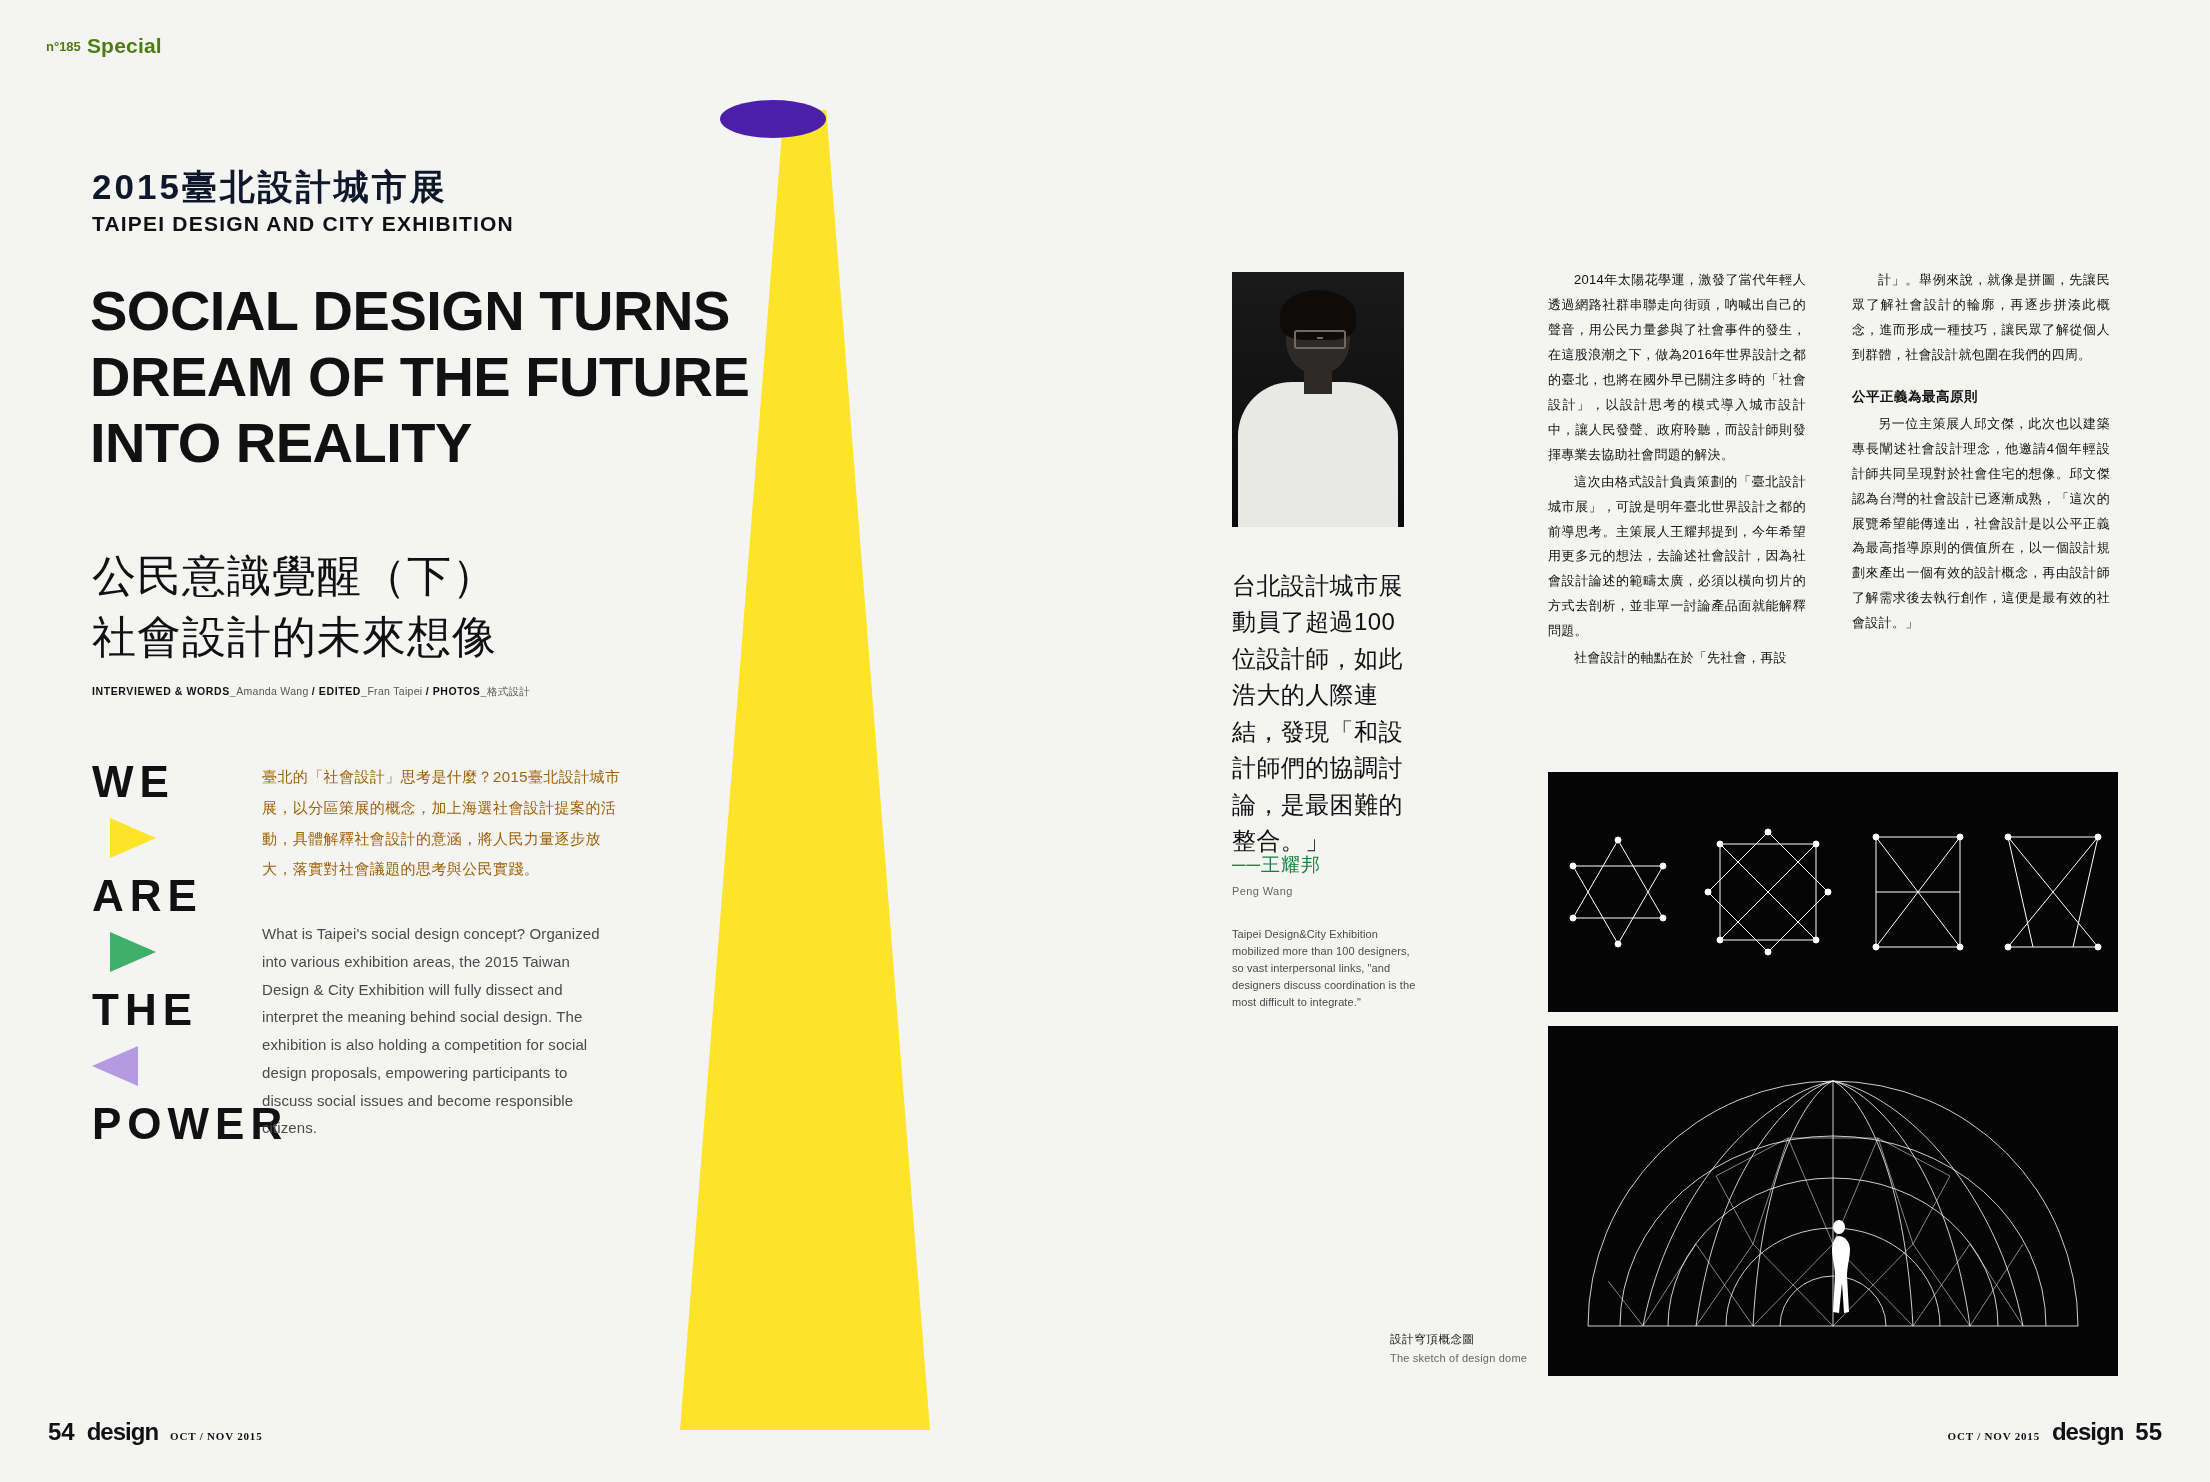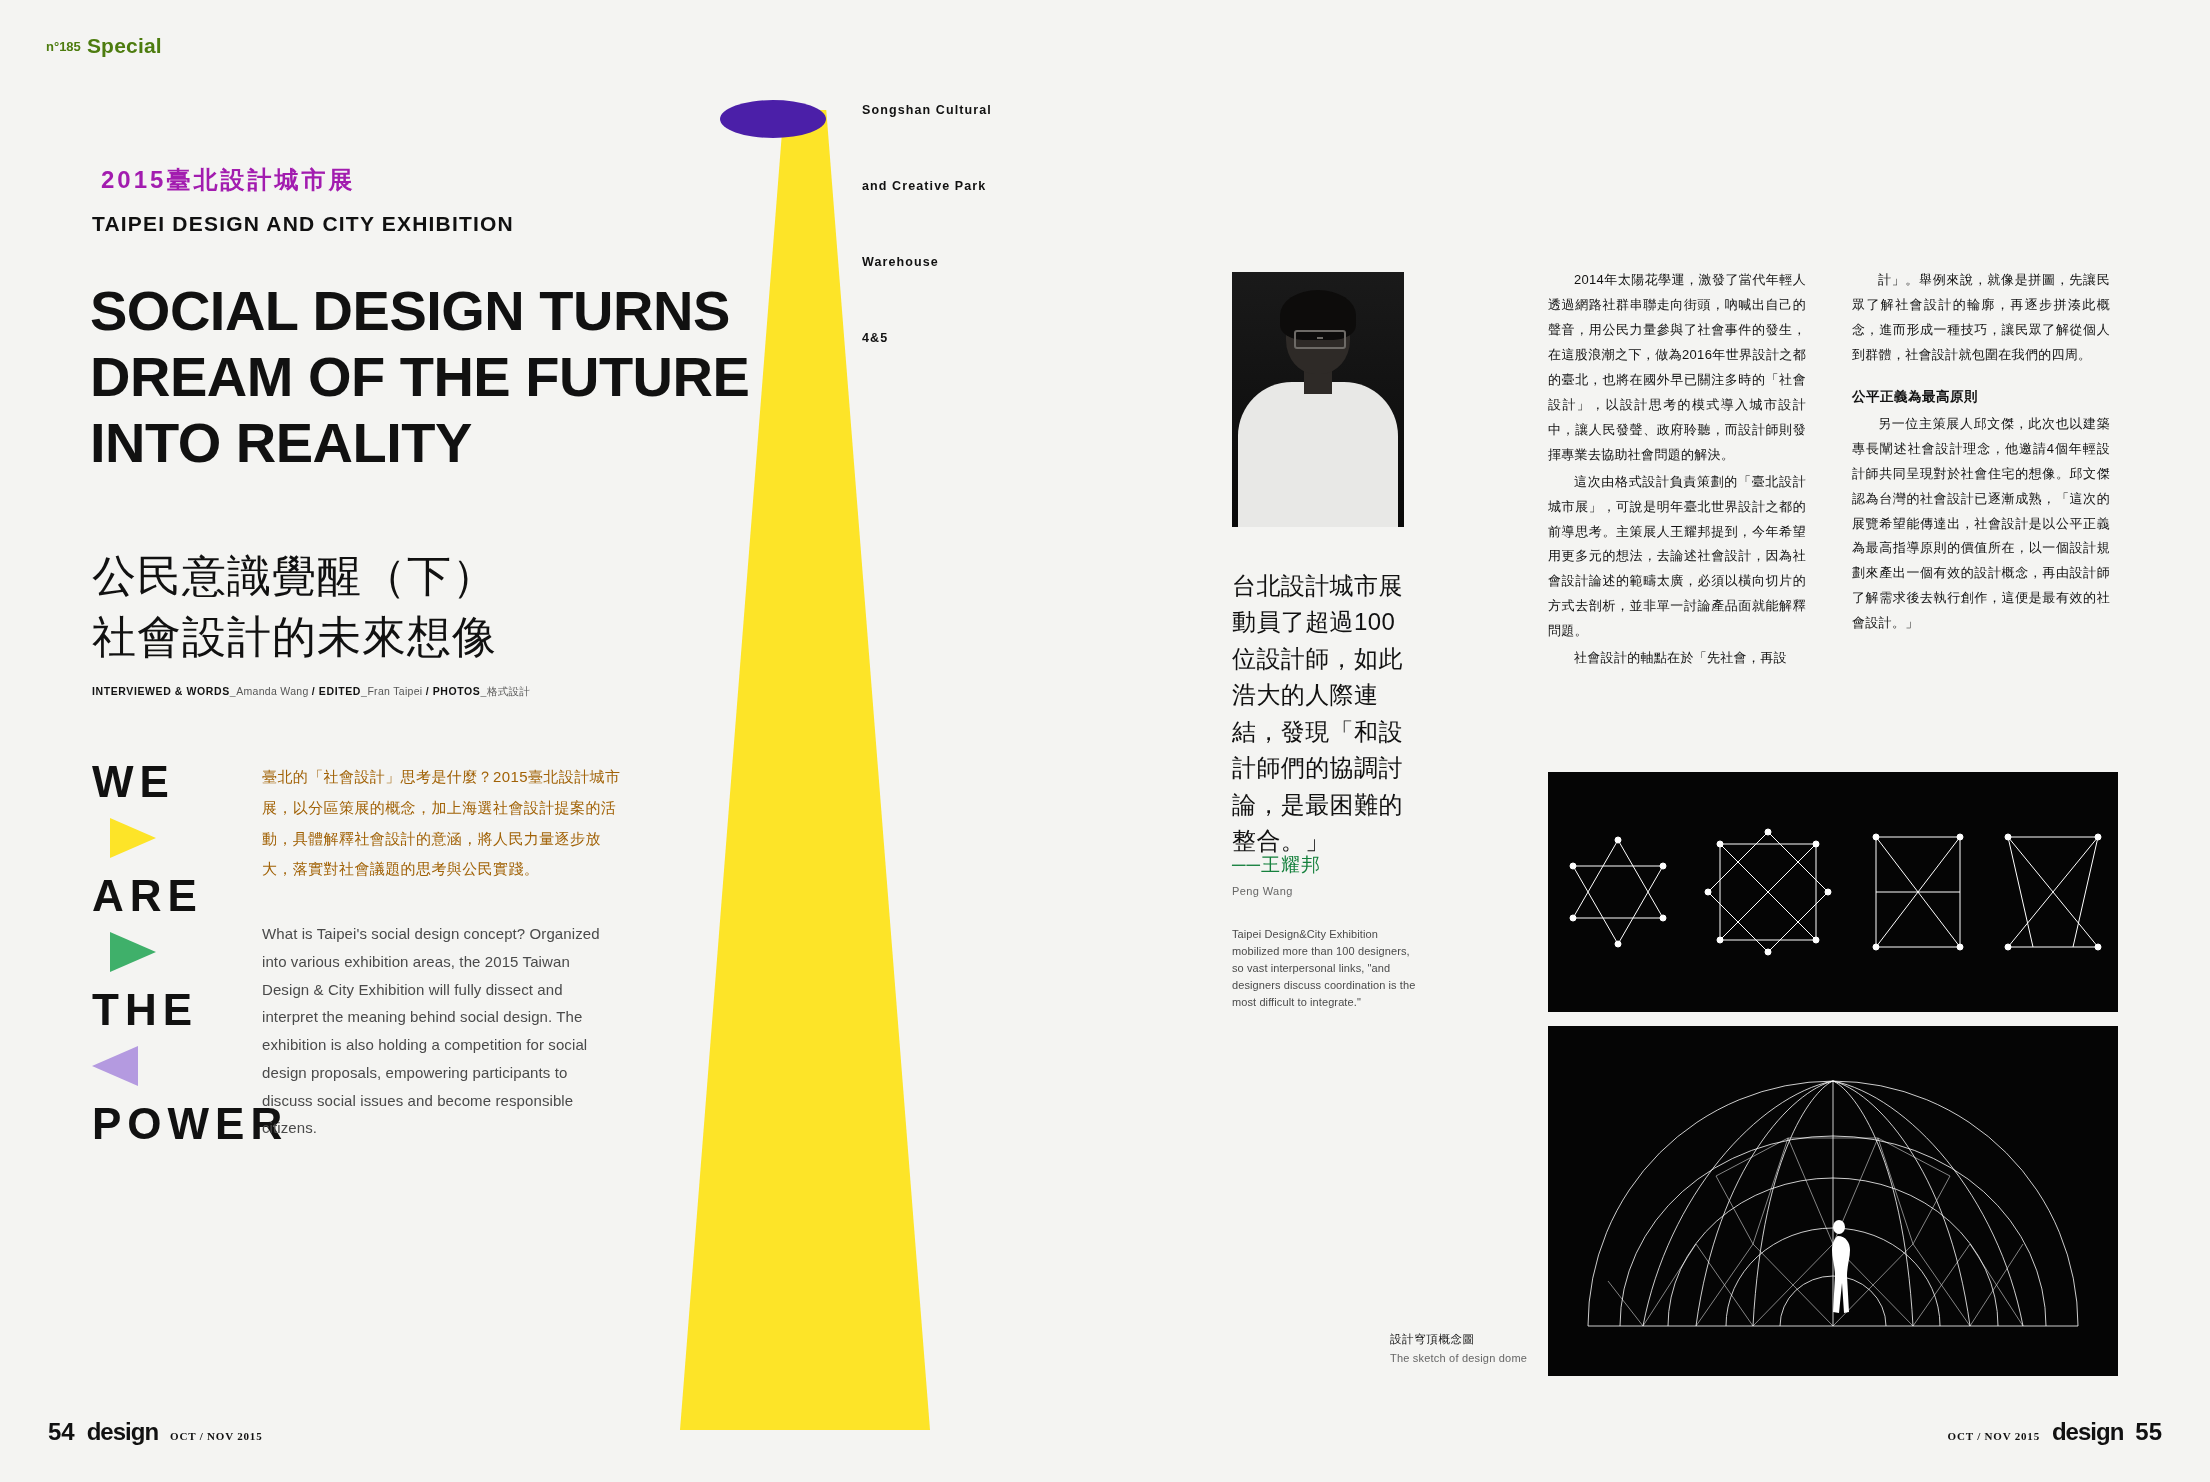--- a/index.html
+++ b/index.html
@@ -30,21 +30,21 @@
   }
   .cone-ellipse{
     position:absolute;left:720px;top:100px;width:106px;height:38px;
     background:#4b1fa8;border-radius:50%;
   }
 
   .cone-labels{position:absolute;left:862px;top:103px;width:210px;}
   .cone-labels div{font-size:12.5px;font-weight:bold;letter-spacing:1.1px;color:#111;margin-bottom:62px;}
 
   
-  .t-cn{position:absolute;left:101px;top:164px;font-size:24px;font-weight:bold;letter-spacing:3px;color:#a21caf;}
+  .t-cn{position:absolute;left:92px;top:164px;font-size:35px;font-weight:bold;letter-spacing:3px;color:#0f172a;}
   .t-en{position:absolute;left:92px;top:212px;font-size:21px;font-weight:bold;letter-spacing:1.2px;color:#111;}
   .headline{position:absolute;left:90px;top:278px;width:680px;font-size:56px;line-height:1.18;font-weight:bold;letter-spacing:-.5px;color:#111;}
   .sub-cn{position:absolute;left:92px;top:546px;width:620px;font-size:44px;line-height:1.38;color:#111;letter-spacing:1px;}
   .credits{position:absolute;left:92px;top:685px;font-size:10.5px;color:#111;letter-spacing:.3px;}
   .credits b{font-weight:bold;letter-spacing:.6px;}
   .credits span{color:#555;}
 
   
   .wordstack{position:absolute;left:92px;top:760px;width:130px;}
   .wordstack .w{font-size:44px;font-weight:bold;letter-spacing:6px;line-height:1;margin-bottom:14px;}
@@ -98,26 +98,20 @@
     <div class="masthead">
       <span class="num">n°185</span>
       <span>Special</span>
     </div>
 
     <div class="cone-wrap">
       <div class="cone"></div>
     </div>
     <div class="cone-ellipse"></div>
 
-    <div class="cone-labels">
-      <div>Songshan Cultural</div>
-      <div>and Creative Park</div>
-      <div>Warehouse</div>
-      <div>4&amp;5</div>
-    </div>
 
     <div class="t-cn">2015臺北設計城市展</div>
     <div class="t-en">TAIPEI DESIGN AND CITY EXHIBITION</div>
     <div class="headline">SOCIAL DESIGN TURNS DREAM OF THE FUTURE INTO REALITY</div>
 
     <div class="sub-cn">
       <div>公民意識覺醒（下）</div>
       <div>社會設計的未來想像</div>
     </div>
 

